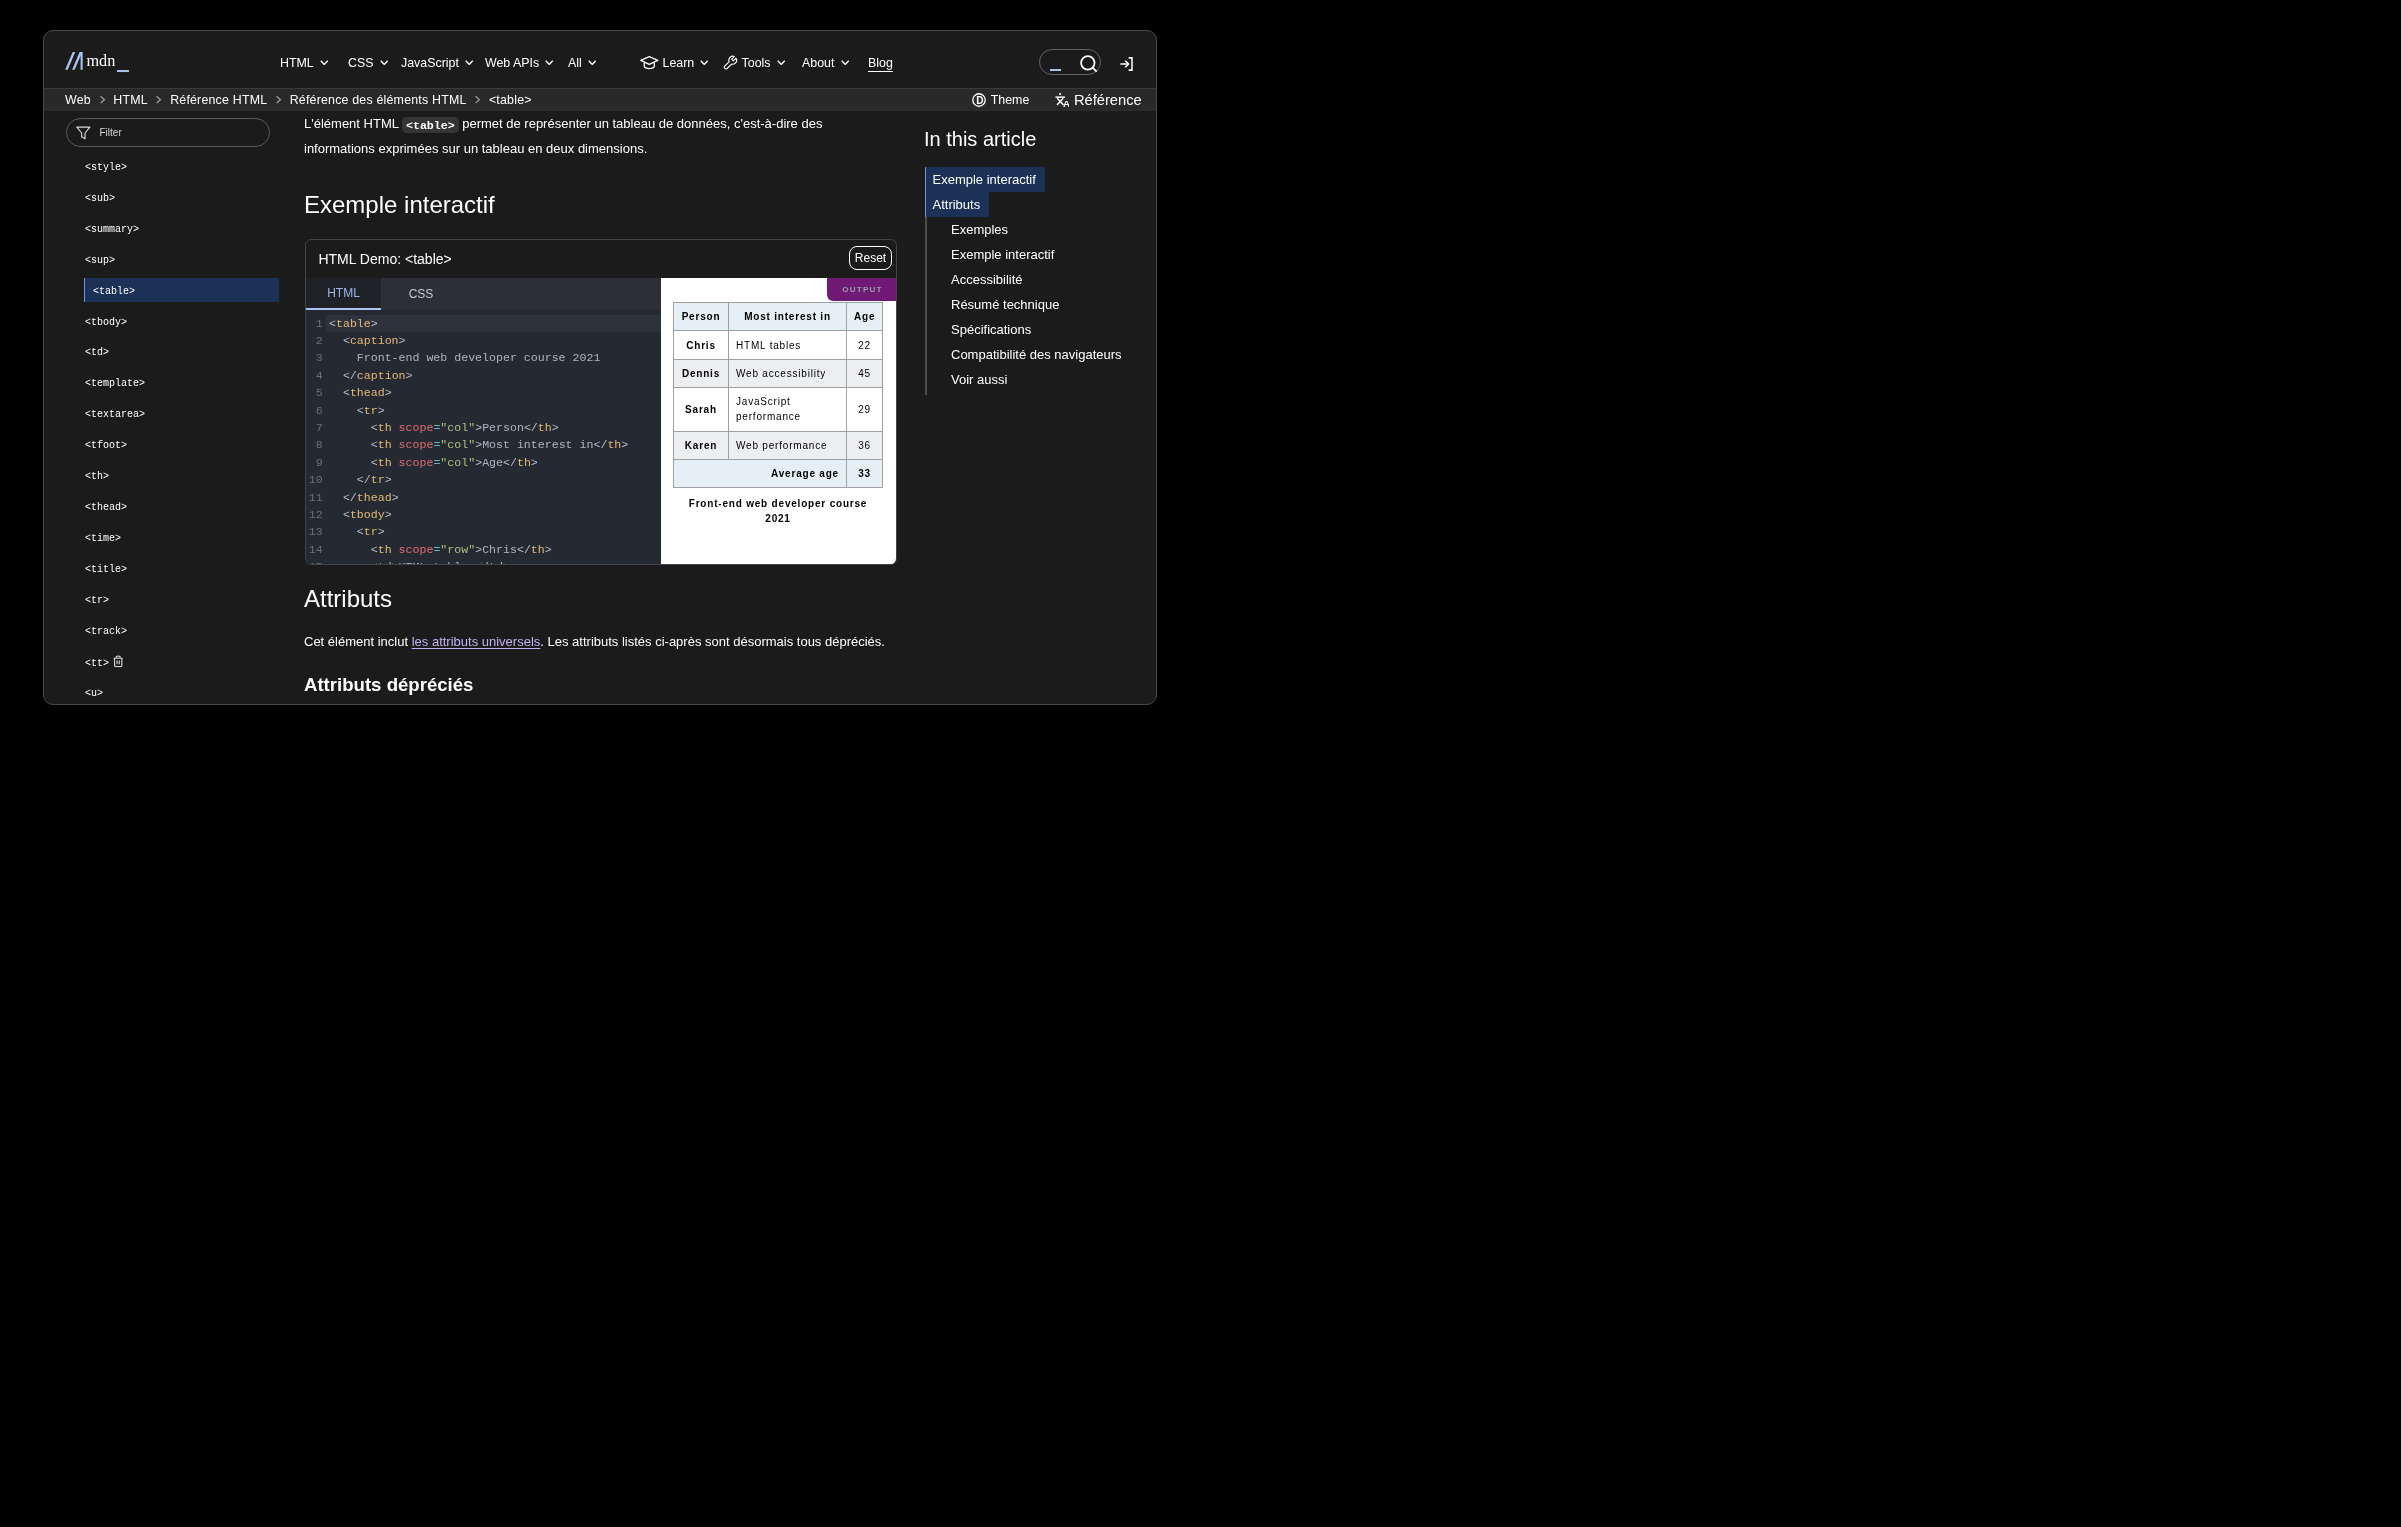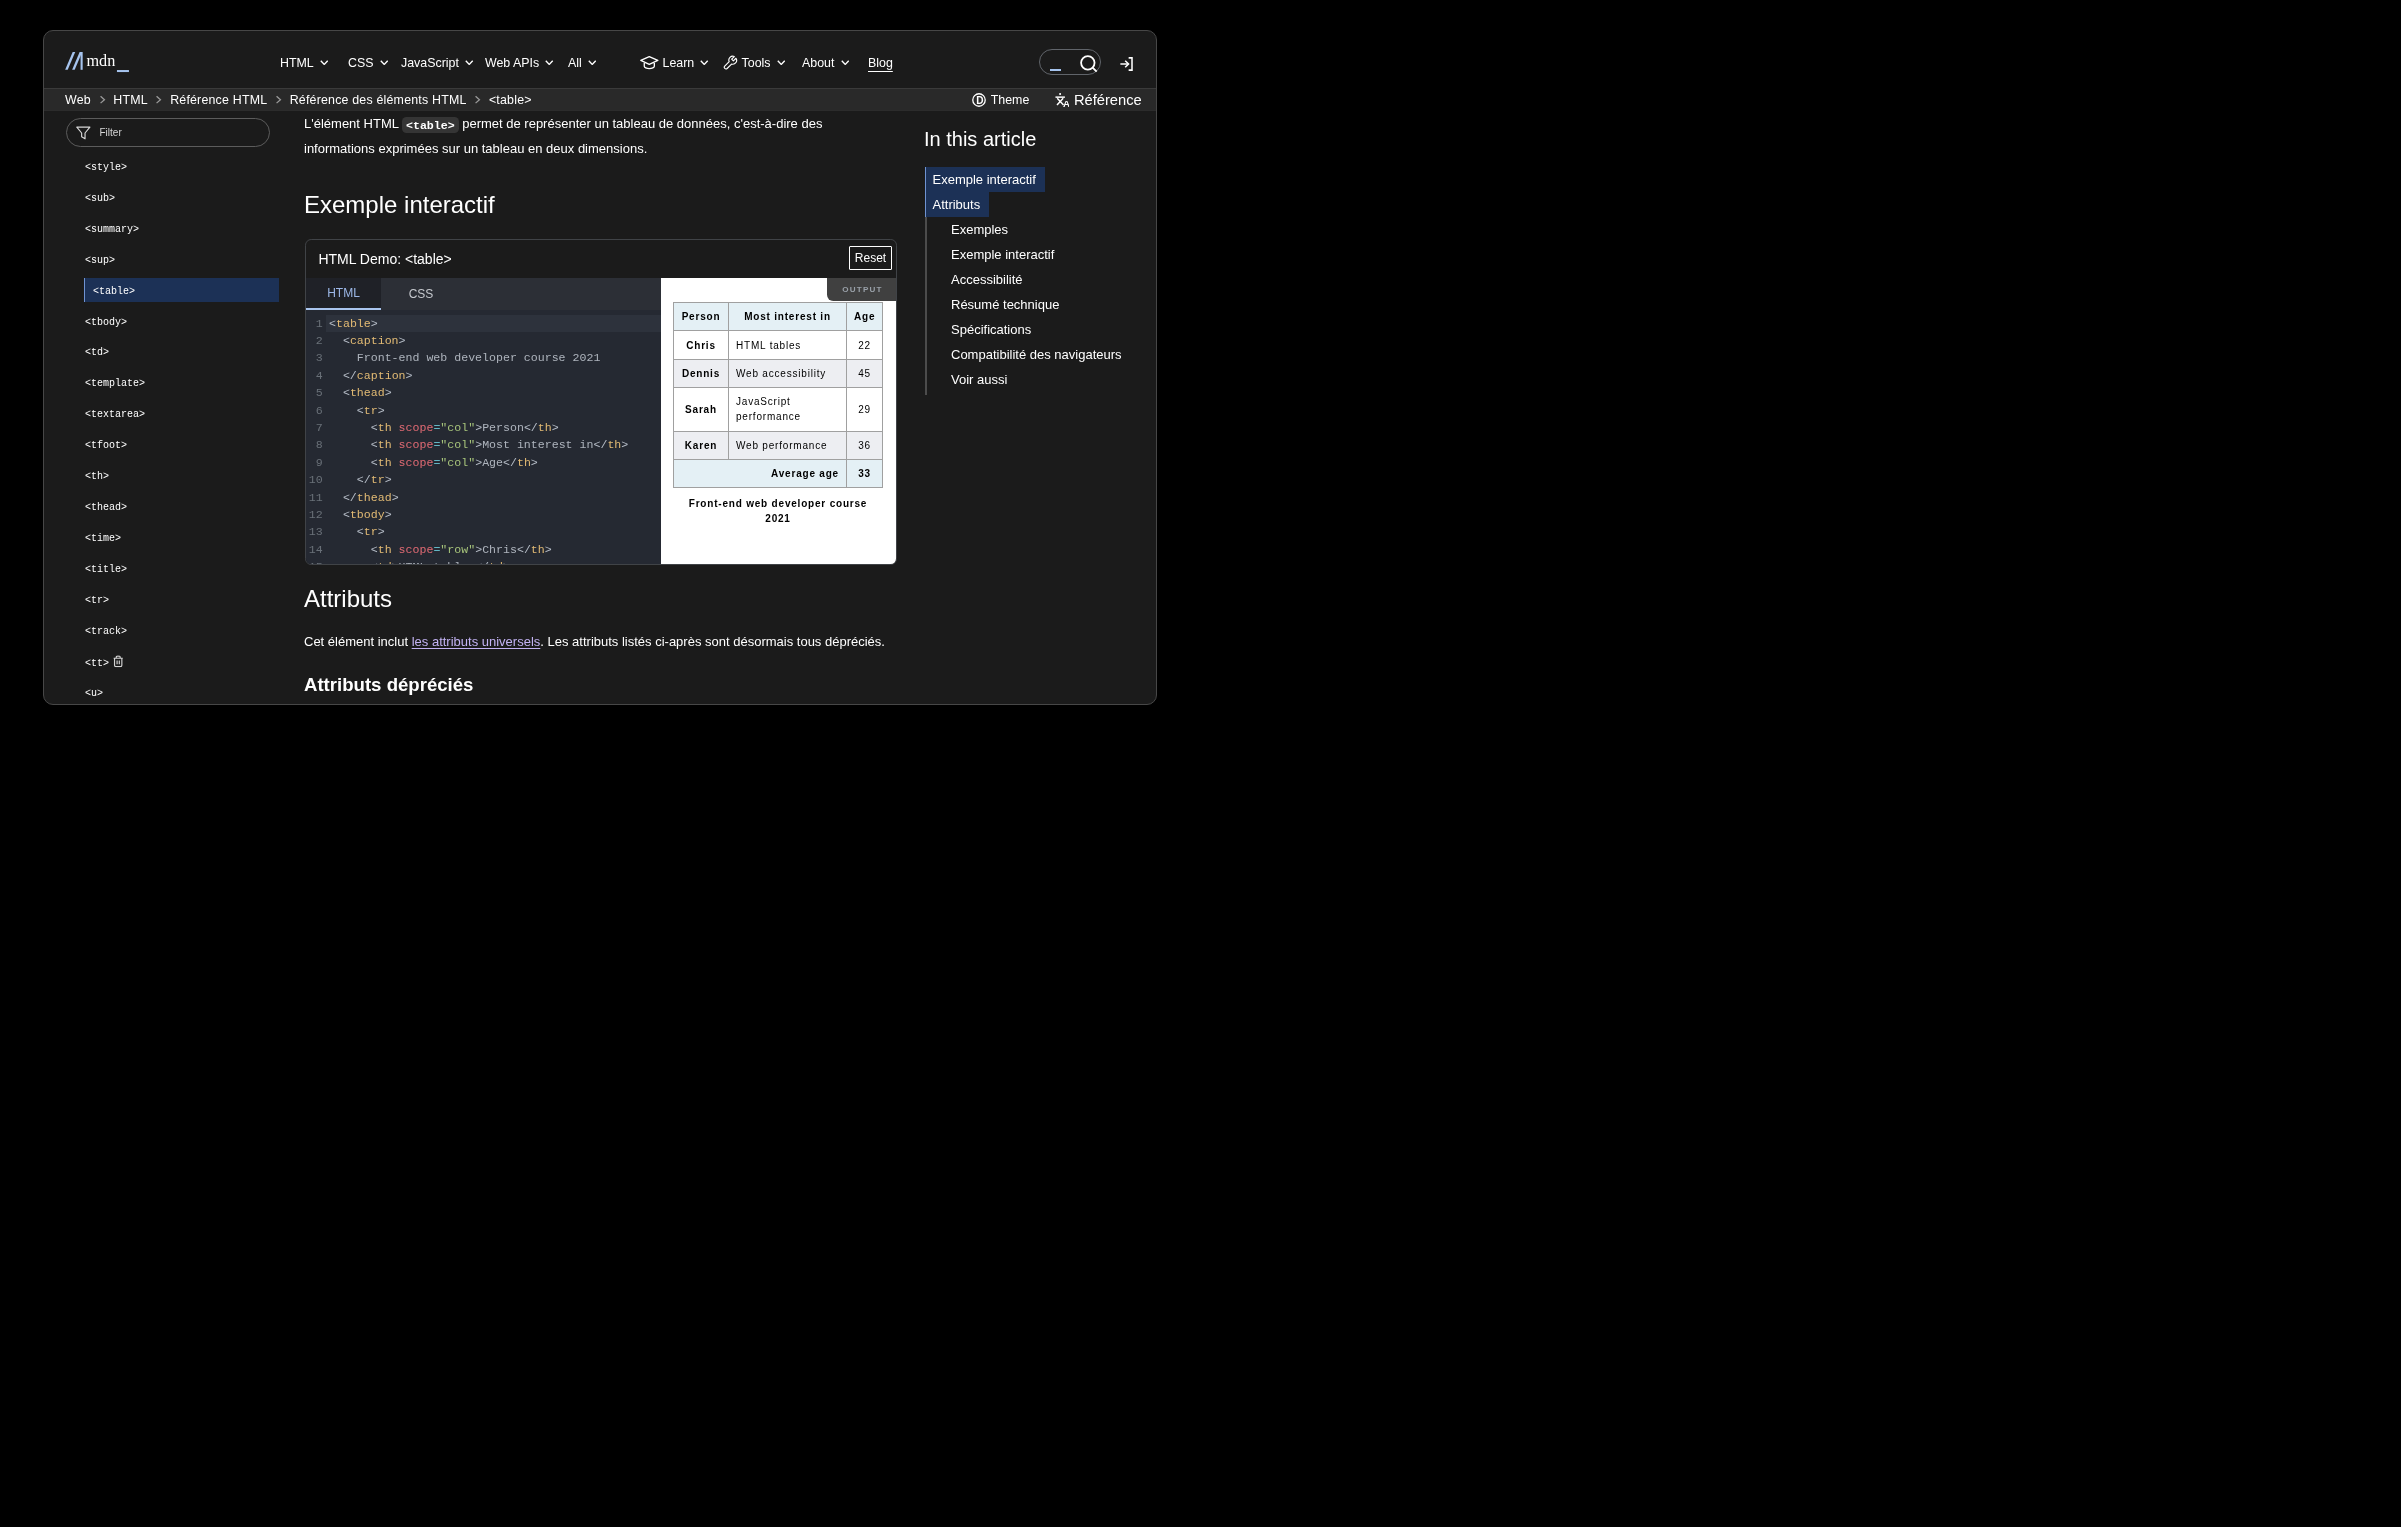--- a/index.html
+++ b/index.html
@@ -37,33 +37,33 @@
     border-radius:4.6px;padding:1.5px 3.9px 2.3px 3.9px}
   .h2{position:absolute;font-size:24px;line-height:29px;font-weight:400;color:#fff}
   .h3{position:absolute;font-size:18.6px;line-height:22.4px;font-weight:700;color:#fff}
   a.lnk{color:#c2b2f2;text-decoration:underline;text-underline-offset:2.3px}
   
   .demo{position:absolute;left:261px;top:208px;width:592px;height:326px;border:0.8px solid #404347;
     border-radius:6.2px;overflow:hidden;background:#1b1b1b}
   .demohead{position:absolute;left:0;top:0;width:100%;height:38px;font-size:14px;display:flex;
     align-items:center;padding-left:12.4px}
   .resetbtn{position:absolute;left:543px;top:6px;width:43px;height:24.4px;border:1.2px solid #fff;
-    border-radius:1px;font-size:12px;display:flex;align-items:center;justify-content:center}
+    border-radius:8px;font-size:12px;display:flex;align-items:center;justify-content:center}
   .tabsbar{position:absolute;left:0;top:38px;width:355px;height:32px;background:#2c2f36}
   .tab-html{position:absolute;left:0;top:0;width:75px;height:32px;color:#9db8e8;font-size:12px;
     display:flex;align-items:center;justify-content:center;background:#1f2127;border-bottom:2.5px solid #a9c5ee}
   .tab-css{position:absolute;left:75px;top:0;width:80px;height:32px;color:#c6c9ce;
     font-size:12px;display:flex;align-items:center;justify-content:center}
   .editor{position:absolute;left:0;top:70px;width:355px;height:256px;background:#252932;
     font-family:"Liberation Mono",monospace;font-size:11.6px;line-height:17.4px;overflow:hidden}
   .activeline{position:absolute;left:20px;top:4.6px;width:335px;height:17.4px;background:#2d323c}
   .lnums{position:absolute;left:-1.9px;top:4.6px;width:18.6px;text-align:right;color:#697078;white-space:pre}
   .codelines{position:absolute;left:23px;top:4.6px;white-space:pre}
   .output{position:absolute;left:355px;top:38px;width:237px;height:288px;background:#fff}
-  .outtab{position:absolute;left:166px;top:0;width:71px;height:23px;background:#404040;
+  .outtab{position:absolute;left:166px;top:0;width:71px;height:23px;background:#701a75;
     border-bottom-left-radius:6.2px;color:#99a0a8;font-size:8.1px;font-weight:bold;letter-spacing:1.2px;
     display:flex;align-items:center;justify-content:center;font-family:"Liberation Sans",sans-serif}
   .frame{position:absolute;left:12px;top:24px;width:210px;color:#000;
     font-family:"Liberation Sans",sans-serif}
   table.demo-t{border-collapse:collapse;border:1.5px solid #8c8c8c;width:210px;table-layout:fixed;
     font-size:10px;letter-spacing:0.8px;line-height:15px}
   table.demo-t th,table.demo-t td{border:0.8px solid #a0a0a0;padding:6.2px 7px}
   table.demo-t thead tr,table.demo-t tfoot tr{background:#e4f0f5}
   table.demo-t tbody tr.even{background:#edeef2}
   table.demo-t td{text-align:left;font-weight:normal}

